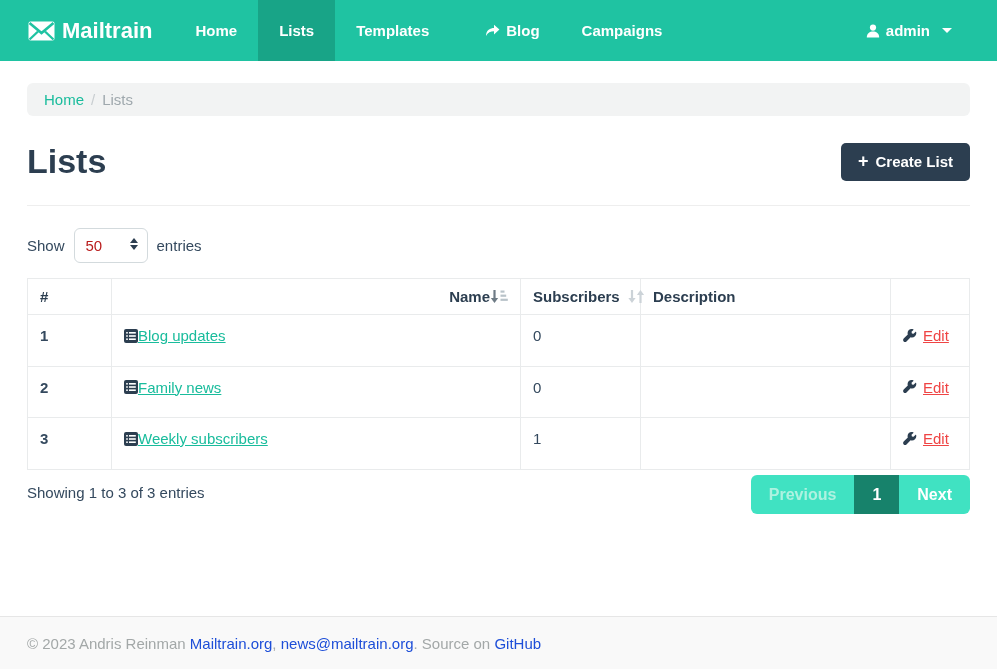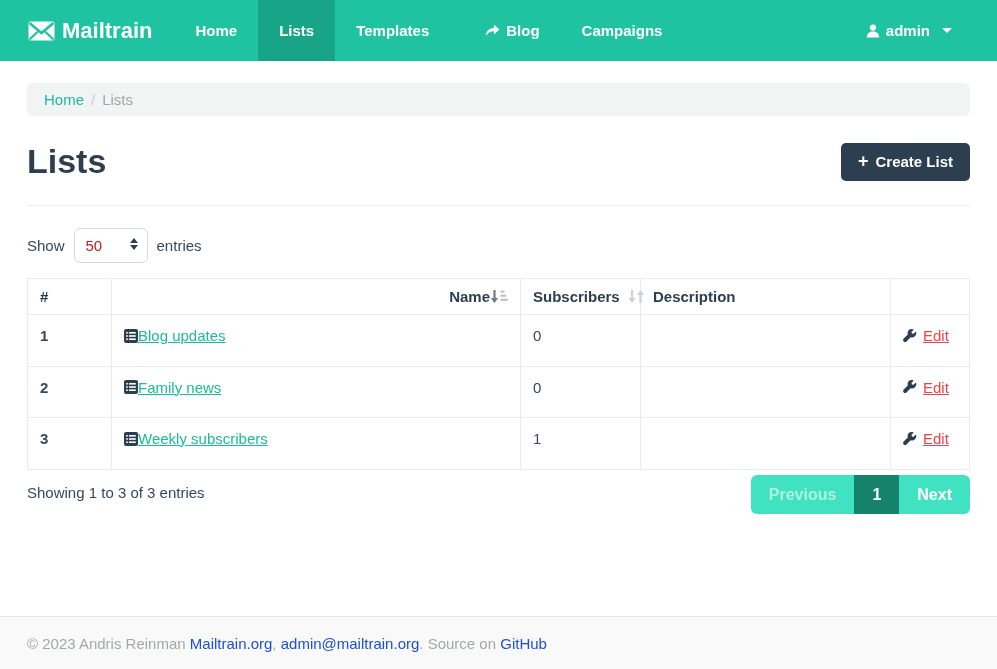--- a/index.html
+++ b/index.html
@@ -334,15 +334,15 @@
       <a class="page-btn active">1</a>
       <a class="page-btn">Next</a>
     </div>
   </div>
 
 </div>
 
 <div class="footer">
   <div class="inner">
     <span>© 2023 Andris Reinman</span>
-    <a>Mailtrain.org</a><span>, </span><a>admin@mailtrain.org</a><span>. Source on </span><a>GitHub</a>
+    <a>Mailtrain.org</a><span>, </span><a>news@mailtrain.org</a><span>. Source on </span><a>GitHub</a>
   </div>
 </div>
 
 </body></html>

